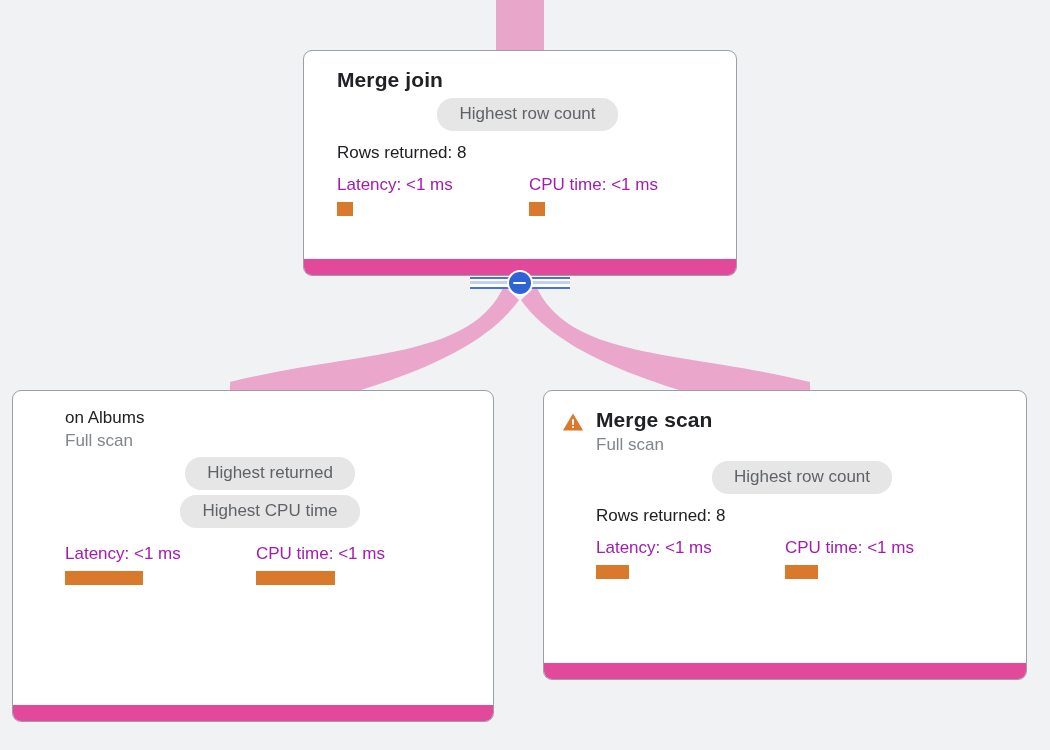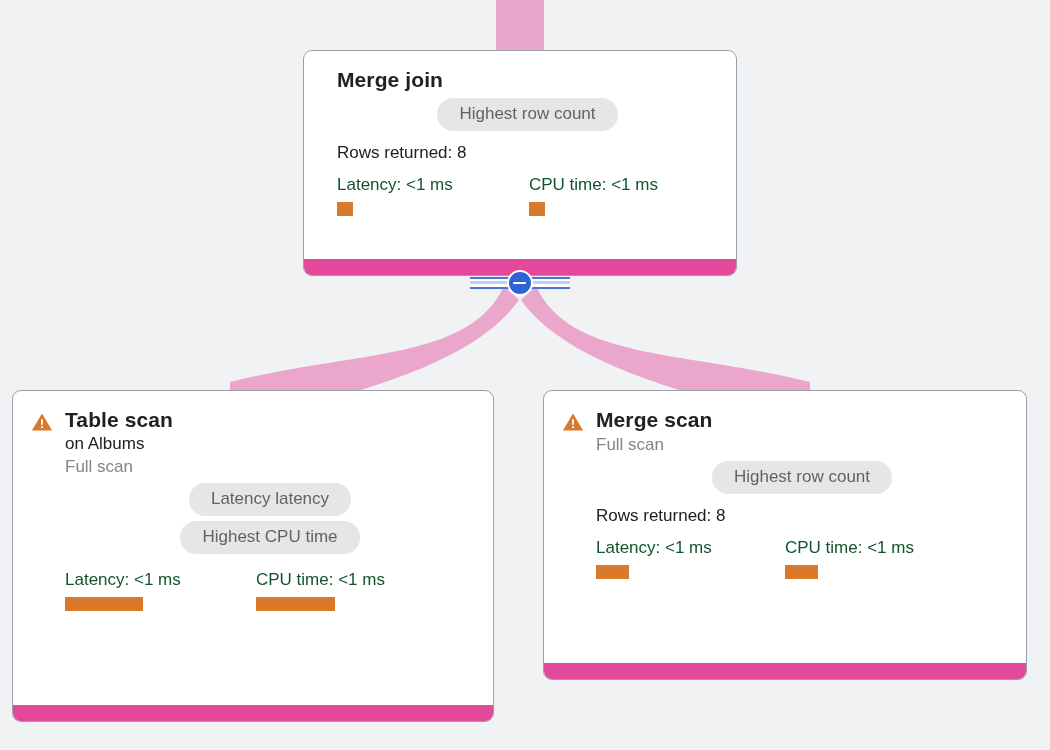--- a/index.html
+++ b/index.html
@@ -99,21 +99,21 @@
     color: #202124;
     line-height: 22px;
     margin-top: 6px;
   }
   .metrics {
     display: flex;
     margin-top: 10px;
   }
   .metric-label {
     font-size: 17px;
-    color: #14532d;
+    color: #a21caf;
     line-height: 22px;
     white-space: nowrap;
   }
   .metric-bar {
     height: 14px;
     background: #d9792c;
     margin-top: 6px;
   }
 
   
@@ -206,35 +206,25 @@
     <div class="node-accent"></div>
   </div>
 
   <div id="collapse-toggle">
     <div class="toggle-rail"></div>
     <div class="toggle-knob"></div>
   </div>
 
   <div class="node with-icon" id="node-table-scan" style="left:12px; top:390px; width:482px; height:332px;">
     <div class="node-body">
-      <div class="node-header">
-        <svg class="warn-icon" viewBox="0 0 24 24">
-          <path d="M12 2.6 L23 21.4 L1 21.4 Z" fill="#d9792c"></path>
-          <rect x="11" y="9" width="2" height="6" fill="#ffffff"></rect>
-          <rect x="11" y="16.6" width="2" height="2" fill="#ffffff"></rect>
-        </svg>
-        <div>
-          <div class="title">Table scan</div>
-        </div>
-      </div>
       <div class="indent">
         <div class="subtitle">on Albums</div>
         <div class="subnote">Full scan</div>
         <div class="chips">
-          <span class="chip">Latency latency</span><br>
+          <span class="chip">Highest returned</span><br>
           <span class="chip">Highest CPU time</span>
         </div>
         <div class="metrics">
           <div style="width:191px;">
             <div class="metric-label">Latency: &lt;1 ms</div>
             <div class="metric-bar" style="width:78px;"></div>
           </div>
           <div>
             <div class="metric-label">CPU time: &lt;1 ms</div>
             <div class="metric-bar" style="width:79px;"></div>

